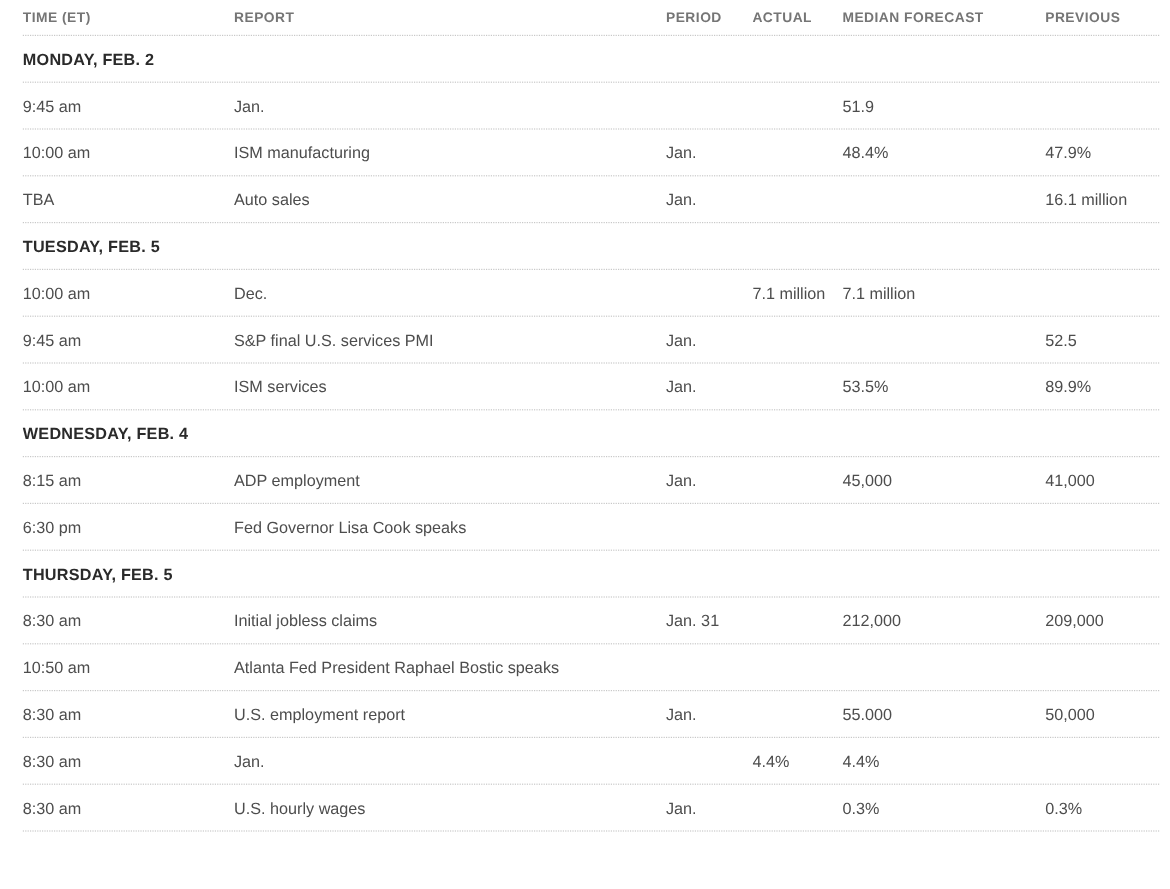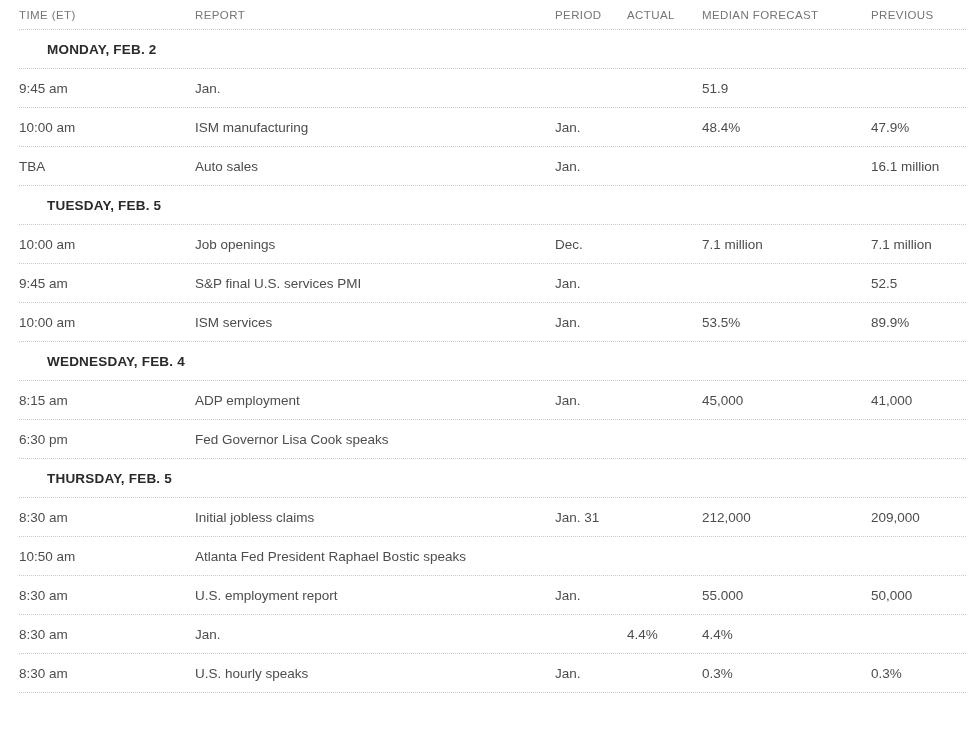--- a/index.html
+++ b/index.html
@@ -19,37 +19,36 @@
     display: grid;
     grid-template-columns: 176px 360px 72px 75px 169px 95px;
     align-items: center;
     border-bottom: 1px dotted #c8c8c8;
   }
   .header-row {
     height: 30px;
   }
   .header-cell {
     font-size: 11.5px;
-    font-weight: normal;
+    font-weight: bold;
     letter-spacing: 0.4px;
     color: #757575;
     text-transform: uppercase;
     white-space: nowrap;
     overflow: hidden;
   }
   .day-row {
     height: 39px;
   }
   .day-label {
     grid-column: 1 / -1;
     font-size: 13.5px;
     font-weight: bold;
     letter-spacing: 0.2px;
     color: #2a2a2a;
-    margin-left: 28px;
   }
   .data-row {
     height: 39px;
   }
   .cell {
     font-size: 13.5px;
     color: #4d4d4d;
     white-space: nowrap;
     overflow: hidden;
   }
@@ -91,21 +90,20 @@
         <span class="cell">Jan.</span>
         <span class="cell"></span>
         <span class="cell"></span>
         <span class="cell">16.1 million</span>
       </div>
       <div class="grid-row day-row">
         <span class="day-label">TUESDAY, FEB. 5</span>
       </div>
       <div class="grid-row data-row">
         <span class="cell">10:00 am</span>
-        <span class="cell">Job openings</span>
         <span class="cell">Dec.</span>
         <span class="cell"></span>
         <span class="cell">7.1 million</span>
         <span class="cell">7.1 million</span>
       </div>
       <div class="grid-row data-row">
         <span class="cell">9:45 am</span>
         <span class="cell">S&amp;P final U.S. services PMI</span>
         <span class="cell">Jan.</span>
         <span class="cell"></span>
@@ -168,20 +166,20 @@
       </div>
       <div class="grid-row data-row">
         <span class="cell">8:30 am</span>
         <span class="cell">Jan.</span>
         <span class="cell"></span>
         <span class="cell">4.4%</span>
         <span class="cell">4.4%</span>
       </div>
       <div class="grid-row data-row">
         <span class="cell">8:30 am</span>
-        <span class="cell">U.S. hourly speaks</span>
+        <span class="cell">U.S. hourly wages</span>
         <span class="cell">Jan.</span>
         <span class="cell"></span>
         <span class="cell">0.3%</span>
         <span class="cell">0.3%</span>
       </div>
     </div>
 </div>
 
 </body></html>

